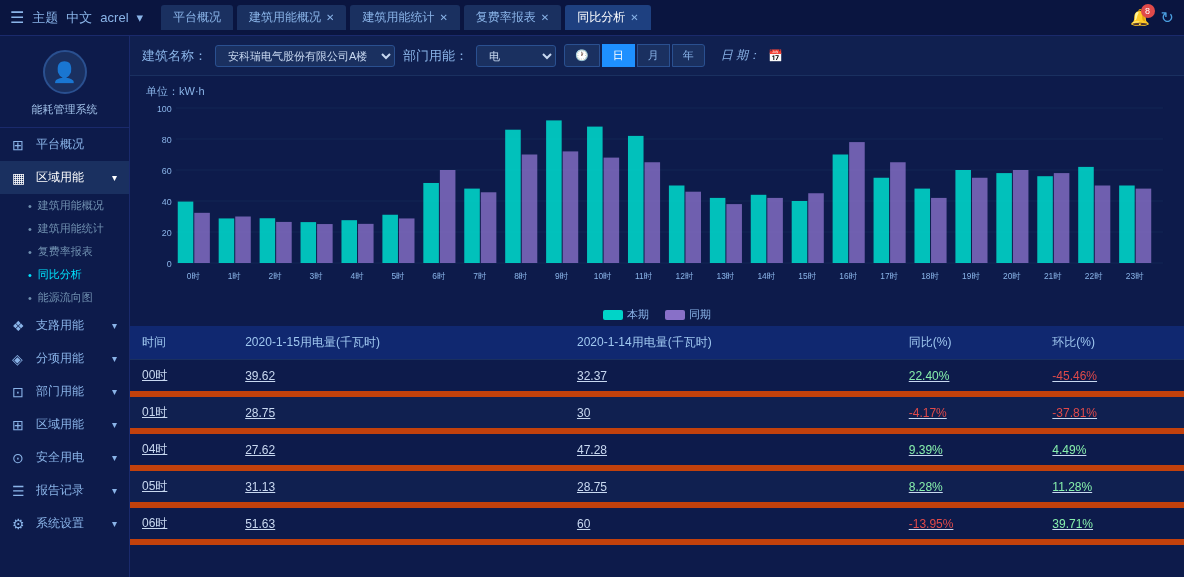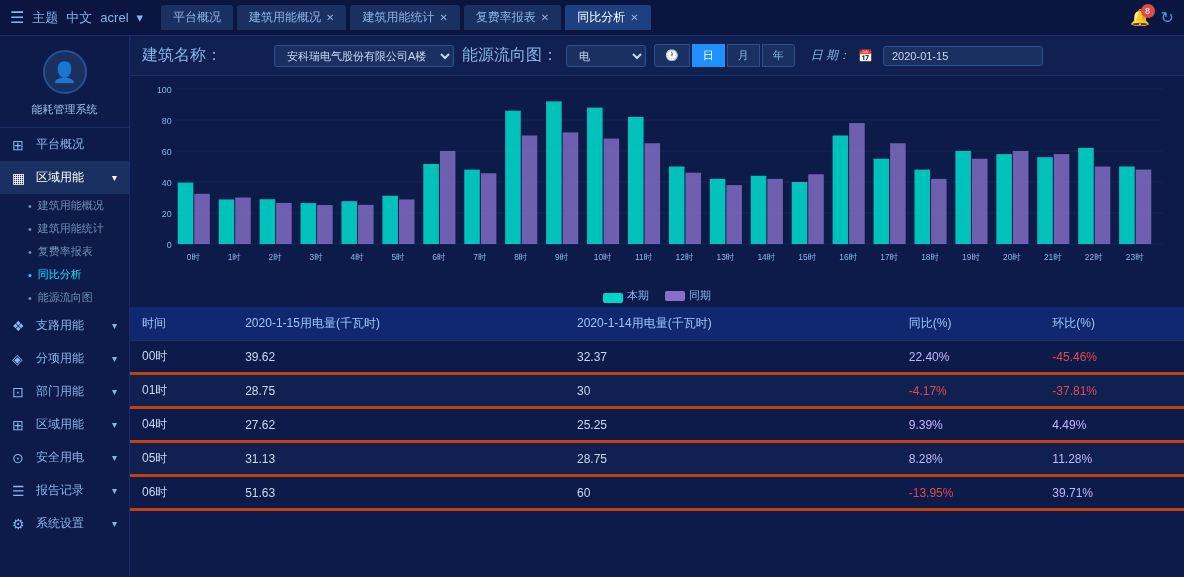--- a/index.html
+++ b/index.html
@@ -35,47 +35,47 @@
     .sidebar-sub.active { color: #00e5ff; }
     .sidebar-sub::before { content: '•'; margin-right: 2px; }
     .sidebar-item-label { font-size: 12px; }
     .sidebar-item-arrow { margin-left: auto; font-size: 10px; }
 
     
     .main { flex: 1; display: flex; flex-direction: column; overflow: hidden; }
 
     
     .filter-bar { background: #102050; padding: 8px 12px; display: flex; align-items: center; gap: 8px; border-bottom: 1px solid #1a3060; flex-shrink: 0; }
-    .filter-label { color: #8ab4e8; font-size: 16px; white-space: nowrap; }
+    .filter-label { color: #8ab4e8; font-size: 13px; white-space: nowrap; }
     .filter-select { background: #1a3060; border: 1px solid #2a5090; color: #c8d8f0; padding: 3px 8px; border-radius: 3px; font-size: 11px; cursor: pointer; min-width: 80px; }
-    .filter-select-wide { min-width: 180px; margin-left: 44px; }
+    .filter-select-wide { min-width: 180px; }
     .btn-group { display: flex; gap: 2px; }
     .btn-tab { background: #1a3060; border: 1px solid #2a5090; color: #8ab4e8; padding: 3px 10px; font-size: 11px; cursor: pointer; }
     .btn-tab.active { background: #1e90ff; border-color: #1e90ff; color: #fff; }
     .btn-tab:first-child { border-radius: 3px 0 0 3px; }
     .btn-tab:last-child { border-radius: 0 3px 3px 0; }
     .date-label { color: #8ab4e8; font-size: 12px; margin-left: 8px; font-style: italic; }
     .date-input { background: #1a3060; border: 1px solid #2a5090; color: #c8d8f0; padding: 3px 8px; border-radius: 3px; font-size: 11px; }
 
     
     .chart-area { background: #0d1b4b; padding: 8px 16px 4px; flex-shrink: 0; }
     .chart-unit { color: #8ab4e8; font-size: 11px; margin-bottom: 4px; }
     .chart-container { position: relative; height: 200px; }
     .chart-svg { width: 100%; height: 100%; }
 
     
     .table-area { flex: 1; overflow-y: auto; }
     table { width: 100%; border-collapse: collapse; }
     thead tr { background: #102870; }
     thead th { padding: 8px 12px; text-align: left; color: #a0c8f0; font-weight: normal; font-size: 12px; border-bottom: 1px solid #1a3060; }
-    tbody tr { border-bottom: 3px solid #c2410c; }
+    tbody tr { border-bottom: 6px solid #c2410c; text-decoration: underline; }
     tbody tr:nth-child(odd) { background: #0d1b4b; }
     tbody tr:nth-child(even) { background: #102050; }
     tbody td { padding: 7px 12px; color: #c8d8f0; font-size: 12px; }
-    .positive { color: #c4b5fd; }
+    .positive { color: #86efac; }
     .negative { color: #e04a4a; }
   </style>
 </head>
 <body>
 
 <div class="topbar">
   <span class="topbar-menu-icon">☰</span>
   <span class="topbar-title">主题</span>
   <span class="topbar-title">中文</span>
   <span class="topbar-title">acrel</span>
@@ -189,36 +189,36 @@
       </div>
   </div>
 
   <div class="main">
 
     <div class="filter-bar">
       <span class="filter-label">建筑名称：</span>
       <select class="filter-select filter-select-wide">
         <option id="building-option">安科瑞电气股份有限公司A楼</option>
       </select>
-      <span class="filter-label">能源流向图：</span>
+      <span class="filter-label">部门用能：</span>
       <select class="filter-select">
         <option id="category-option">电</option>
       </select>
       <div class="btn-group">
         <button class="btn-tab">🕐</button>
         <button class="btn-tab active">日</button>
         <button class="btn-tab">月</button>
         <button class="btn-tab">年</button>
       </div>
       <span class="date-label">日 期：</span>
       <span style="color:#8ab4e8; font-size:12px; margin-right:2px;">📅</span>
-      <input type="text" class="date-input" id="date-input-field" value="2020-01-15" style="">
     </div>
 
     <div class="chart-area">
+      <div class="chart-unit">单位：kW·h</div>
       <div class="chart-container">
         <svg class="chart-svg" id="chart-svg" viewBox="0 0 1030 200" preserveAspectRatio="none">
             <line x1="30" x2="1025" y1="160" y2="160" stroke="#1a3060" stroke-width="0.5"></line>
             <text x="26" y="164" text-anchor="end" font-size="9" fill="#8ab4e8">0</text>
             <line x1="30" x2="1025" y1="129" y2="129" stroke="#1a3060" stroke-width="0.5"></line>
             <text x="26" y="133" text-anchor="end" font-size="9" fill="#8ab4e8">20</text>
             <line x1="30" x2="1025" y1="98" y2="98" stroke="#1a3060" stroke-width="0.5"></line>
             <text x="26" y="102" text-anchor="end" font-size="9" fill="#8ab4e8">40</text>
             <line x1="30" x2="1025" y1="67" y2="67" stroke="#1a3060" stroke-width="0.5"></line>
             <text x="26" y="71" text-anchor="end" font-size="9" fill="#8ab4e8">60</text>
@@ -294,21 +294,21 @@
             <text x="913.925" y="176" text-anchor="middle" font-size="8.5" fill="#8ab4e8">21时</text>
             <rect x="939.5" y="63.900000000000006" width="15.675" height="96.1" fill="#00d4c8" opacity="0.9"></rect>
             <rect x="956.175" y="82.5" width="15.675" height="77.5" fill="#8870c8" opacity="0.8"></rect>
             <text x="955.175" y="176" text-anchor="middle" font-size="8.5" fill="#8ab4e8">22时</text>
             <rect x="980.75" y="82.5" width="15.675" height="77.5" fill="#00d4c8" opacity="0.9"></rect>
             <rect x="997.425" y="85.60000000000001" width="15.675" height="74.39999999999999" fill="#8870c8" opacity="0.8"></rect>
             <text x="996.425" y="176" text-anchor="middle" font-size="8.5" fill="#8ab4e8">23时</text>
           </svg>
       </div>
       <div style="display:flex; gap:16px; justify-content:center; margin-top:4px;" id="chart-legend">
-          <div style="display: flex; align-items: flex-end; gap: 4px;">
+          <div style="display: flex; align-items: center; gap: 4px;">
             <span style="display:inline-block;width:20px;height:10px;background:#00d4c8;border-radius:2px;"></span>
     <span style="color:#8ab4e8;font-size:11px;">本期</span>
           </div>
           <div style="display: flex; align-items: center; gap: 4px;">
             <span style="display:inline-block;width:20px;height:10px;background:#8870c8;border-radius:2px;"></span>
     <span style="color:#8ab4e8;font-size:11px;">同期</span>
           </div>
         </div>
     </div>
 
@@ -334,21 +334,21 @@
             <tr>
     <td>01时</td>
     <td>28.75</td>
     <td>30</td>
     <td class="negative">-4.17%</td>
     <td class="negative">-37.81%</td>
   </tr>
             <tr>
     <td>04时</td>
     <td>27.62</td>
-    <td>25.25</td>
+    <td>47.28</td>
     <td class="positive">9.39%</td>
     <td class="positive">4.49%</td>
   </tr>
             <tr>
     <td>05时</td>
     <td>31.13</td>
     <td>28.75</td>
     <td class="positive">8.28%</td>
     <td class="positive">11.28%</td>
   </tr>

